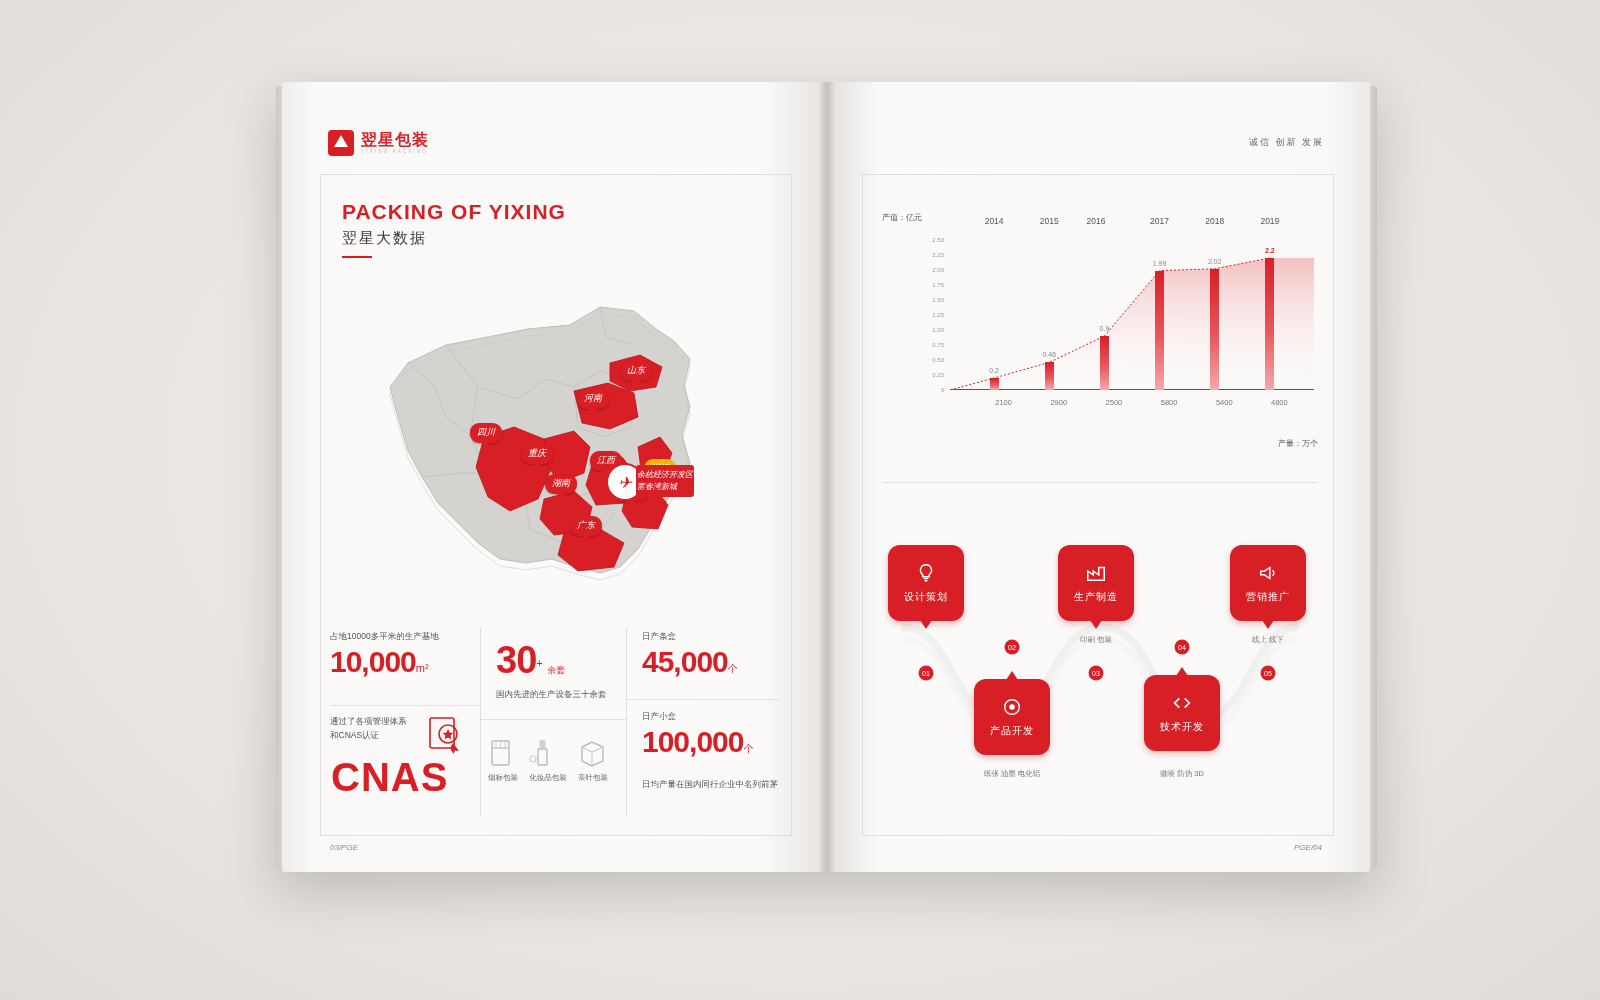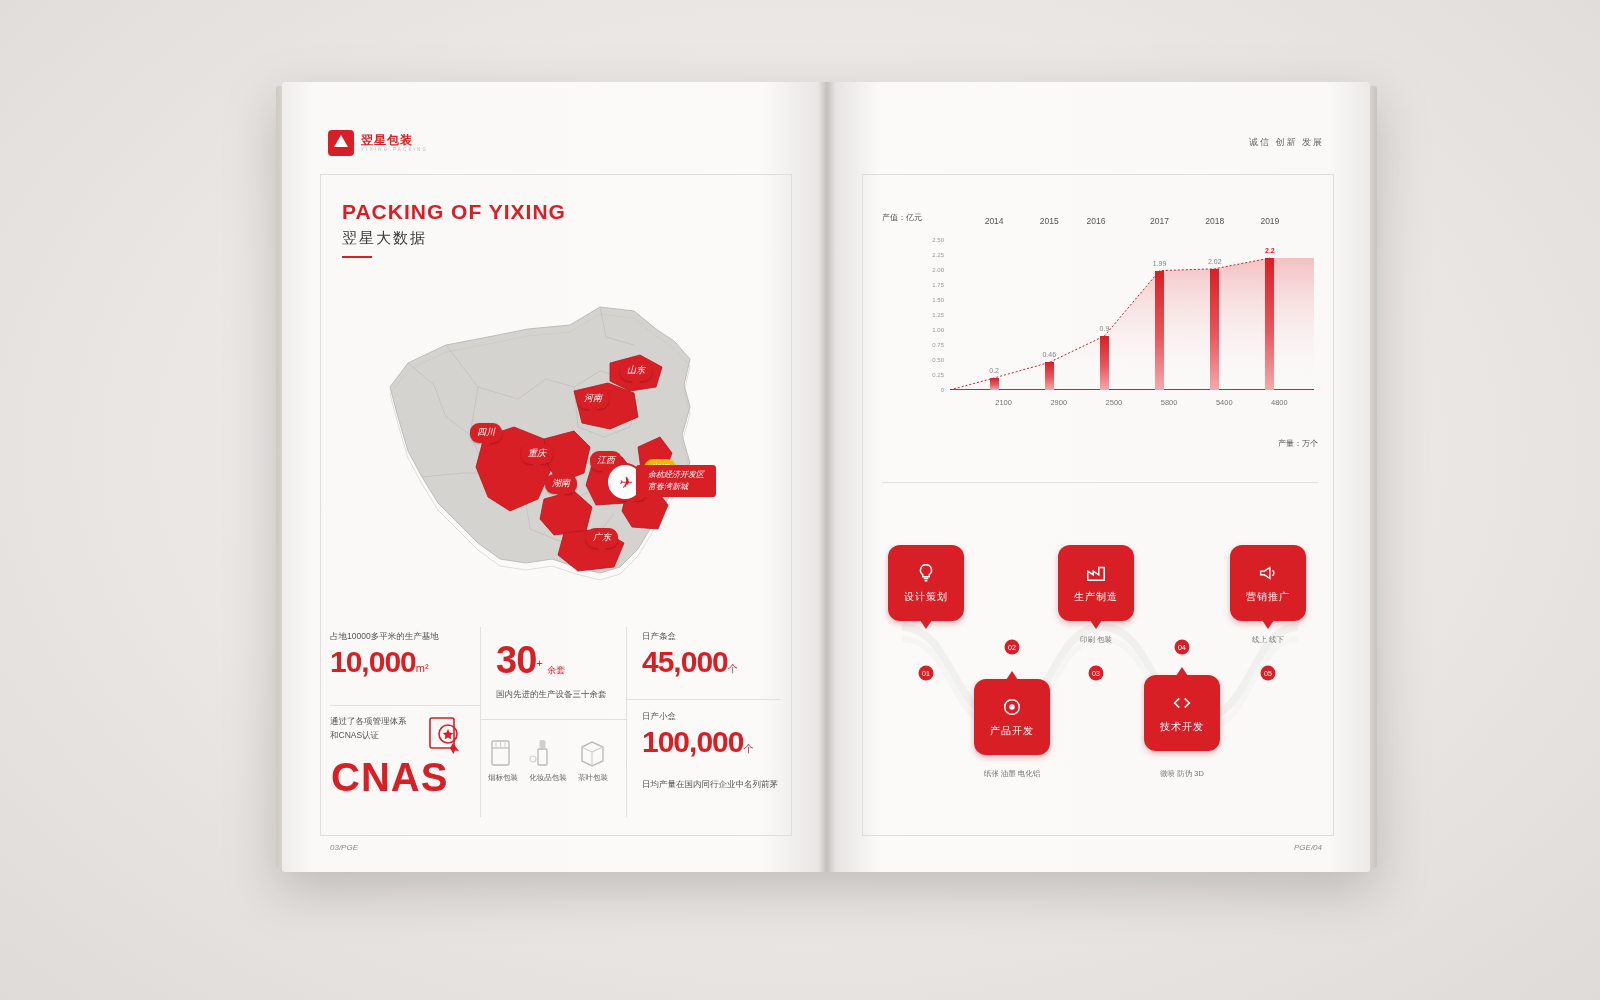--- a/index.html
+++ b/index.html
@@ -32,42 +32,42 @@
 
   
   .red{color:#d81f26;}
 
   
   .logo{position:absolute;left:46px;top:48px;display:flex;align-items:center;gap:7px;}
   .logo-mark{width:26px;height:26px;background:#d81f26;border-radius:4px;position:relative;}
   .logo-mark:after{content:"";position:absolute;left:6px;top:5px;width:0;height:0;
      border-left:7px solid transparent;border-right:7px solid transparent;border-bottom:12px solid #fff;}
   .logo-txt{line-height:1;}
-  .logo-cn{font-size:12px;font-weight:bold;color:#d81f26;letter-spacing:1px;}
+  .logo-cn{font-size:16px;font-weight:bold;color:#d81f26;letter-spacing:1px;}
   .logo-en{font-size:4.5px;color:#b9b9b9;letter-spacing:2.2px;margin-top:2px;}
 
   .l-frame{left:38px;top:92px;width:470px;height:660px;}
   .title-en{position:absolute;left:60px;top:118px;font-size:21px;font-weight:bold;color:#d81f26;letter-spacing:1px;}
   .title-cn{position:absolute;left:60px;top:147px;font-size:15px;color:#3a3a3a;letter-spacing:2px;}
   .title-rule{position:absolute;left:60px;top:174px;width:30px;height:2px;background:#d81f26;}
 
   
   .map{position:absolute;left:56px;top:185px;width:420px;height:350px;font-style:italic;}
   .pin{position:absolute;transform:translate(-50%,-100%);}
   .pin .bub{background:#d81f26;color:#fff;font-size:9px;padding:3px 7px 4px;border-radius:9px;white-space:nowrap;
      box-shadow:0 1px 2px rgba(0,0,0,.25);}
   .pin .tip{width:0;height:0;margin:0 auto;border-left:4px solid transparent;border-right:4px solid transparent;
      border-top:6px solid #d81f26;}
   .pin.light .bub{background:#f2b705;color:#fff;}
   .pin.light .tip{border-top-color:#f2b705;}
   .hq{position:absolute;left:268px;top:196px;}
   .hq-circle{width:34px;height:34px;border-radius:50%;background:#fff;border:2px solid #d81f26;
      display:flex;align-items:center;justify-content:center;color:#d81f26;font-size:16px;}
   .hq-box{position:absolute;left:30px;top:2px;background:#d81f26;color:#fff;font-size:8px;
-     padding:4px 12px;border-radius:3px;line-height:1.5;white-space:nowrap;}
+     padding:4px 1px;border-radius:3px;line-height:1.5;white-space:nowrap;}
 
   
   .stats{position:absolute;left:48px;top:545px;width:450px;height:190px;}
   .divider-v{position:absolute;width:1px;background:#e2e0dd;top:0;bottom:0;}
   .divider-h{position:absolute;height:1px;background:#e2e0dd;}
   .s-small{font-size:8.5px;color:#555;}
   .big-num{font-size:30px;font-weight:bold;color:#d81f26;letter-spacing:-1px;}
   .sup{font-size:11px;vertical-align:super;}
   .cnas{font-size:40px;font-weight:bold;color:#d81f26;letter-spacing:1px;}
   .cap{font-size:7.5px;color:#666;text-align:center;}
@@ -182,21 +182,21 @@
             <div class="tip"></div>
         </div>
         <div class="pin" style="left:223px;top:233px;">
           <div class="bub">湖南</div>
             <div class="tip"></div>
         </div>
         <div class="pin" style="left:293px;top:240px;">
           <div class="bub">福建</div>
             <div class="tip"></div>
         </div>
-        <div class="pin" style="left:264px;top:275px;margin-top:12px;">
+        <div class="pin" style="left:248px;top:275px;">
           <div class="bub">广东</div>
             <div class="tip"></div>
         </div>
         <div class="pin light" style="left:322px;top:218px;">
           <div class="bub">浙江</div>
             <div class="tip"></div>
         </div>
 
         <div class="hq">
           <div class="hq-circle">✈</div>

